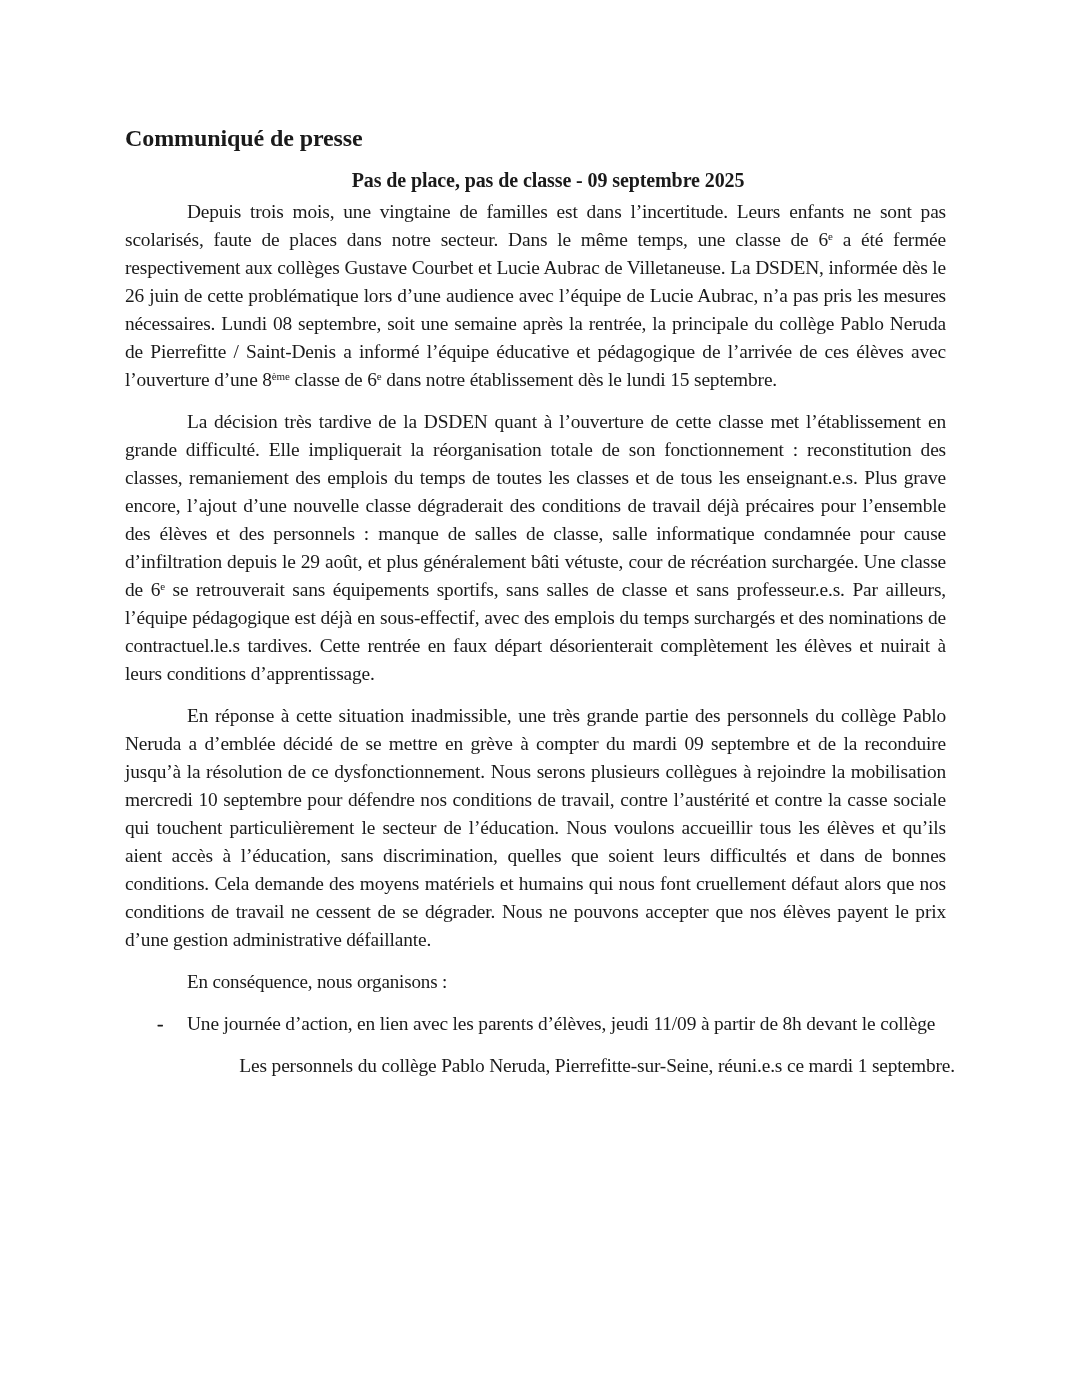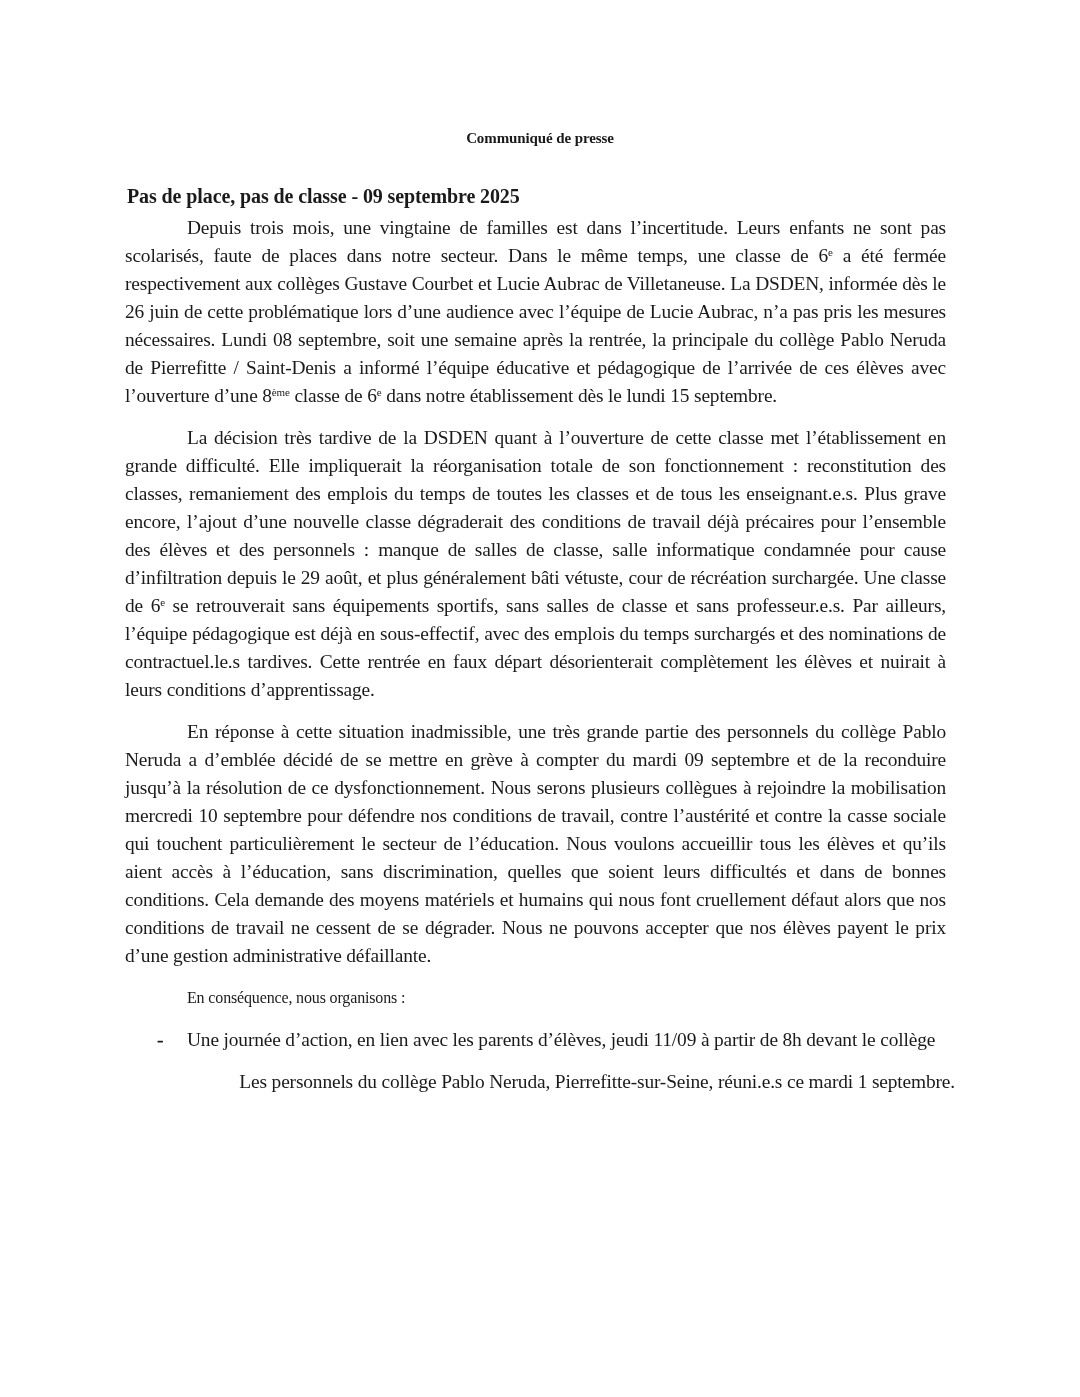--- a/index.html
+++ b/index.html
@@ -15,51 +15,51 @@
       font-family: "Liberation Serif", "DejaVu Serif", serif;
       color: #1a1a1a;
     }
     .page {
       position: absolute;
       left: 125px;
       top: 124px;
       width: 830px;
     }
     .doc-title {
-      text-align: center;
       font-weight: bold;
-      font-size: 15px;
+      font-size: 24px;
       line-height: 28px;
-      margin: 0 0 30px 0;
+      margin: 0 0 14px 0;
       letter-spacing: -0.1px;
     }
     .doc-subtitle {
       font-weight: bold;
       font-size: 20px;
       line-height: 28px;
-      margin: 0 0 4px 2px;
+      margin: 0 0 4px 16px;
       letter-spacing: -0.1px;
+      text-align: center;
     }
     .para {
       font-size: 19.4px;
       line-height: 28px;
       text-align: justify;
       text-indent: 62px;
       margin: 0 9px 14px 0;
       letter-spacing: -0.15px;
     }
     .para sup {
       font-size: 11px;
       line-height: 0;
       vertical-align: super;
       position: relative;
       top: 1px;
     }
     .lead {
-      font-size: 16px;
+      font-size: 19px;
       line-height: 28px;
       margin: 0 0 14px 0;
       padding-left: 62px;
       letter-spacing: -0.15px;
     }
     .list {
       list-style: none;
       margin: 0 0 14px 0;
       padding: 0;
     }

